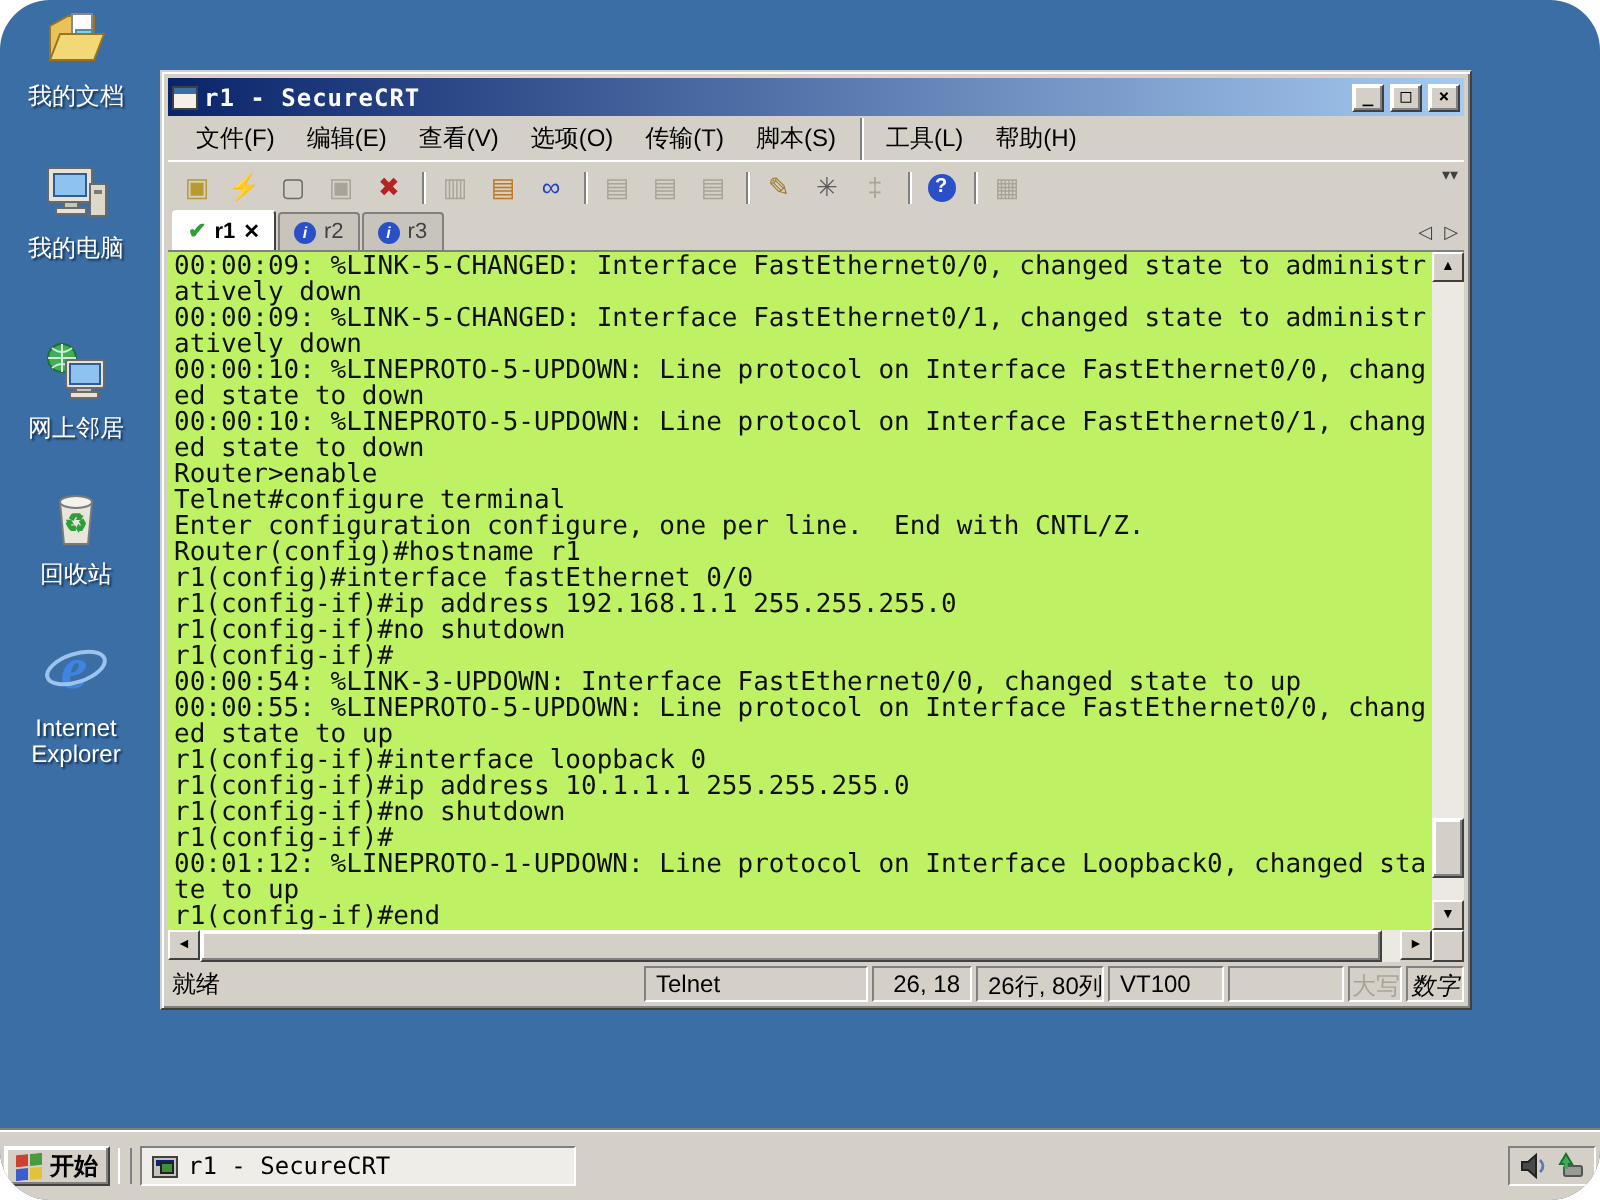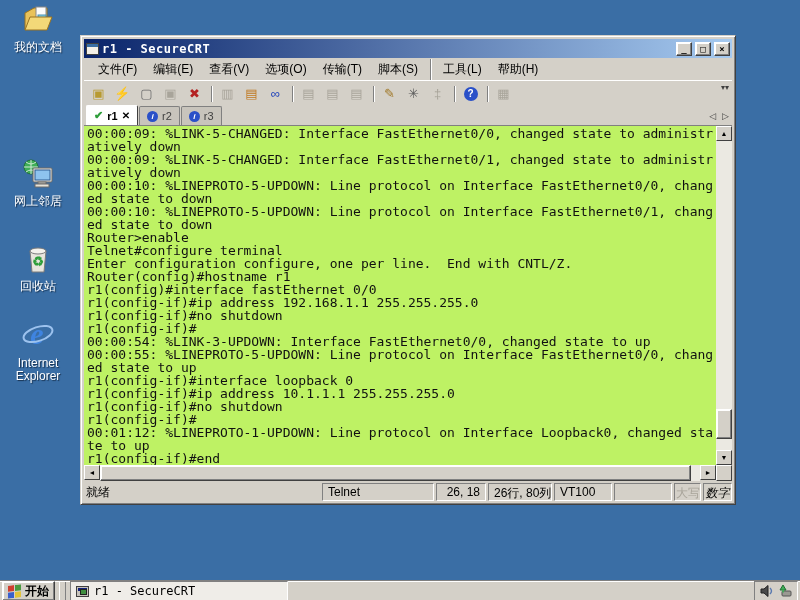--- a/index.html
+++ b/index.html
@@ -1,18 +1,18 @@
 <!DOCTYPE html>
 <html><head>
 <meta charset="utf-8">
 <style>
   * { margin:0; padding:0; box-sizing:border-box; }
   html,body { width:800px; height:600px; overflow:hidden; }
   body { font-family:"Liberation Sans", sans-serif; }
-  #desktop { position:relative; width:800px; height:600px; background:#3a6ea5; overflow:hidden; }
+  #desktop { position:relative; width:800px; height:600px; background:#3a6ea5; overflow:hidden;border-radius:25px; }
 
   
   .out  { border:1px solid; border-color:#ffffff #404040 #404040 #ffffff; background:#d4d0c8; }
   .out2 { box-shadow: inset -1px -1px 0 #808080, inset 1px 1px 0 #ffffff; }
   .sunk { border:1px solid; border-color:#808080 #ffffff #ffffff #808080; }
 
   
   .dicon { position:absolute; left:1px; width:74px; text-align:center; cursor:default; }
   .dlabel { margin-top:1px; font-size:12px; color:#ffffff; text-shadow:1px 1px 1px #17314f; line-height:13px; }
 
@@ -76,21 +76,21 @@
 
   .statusbar { height:20px; display:flex; align-items:stretch; gap:2px; padding-top:2px; font-size:12px; flex:0 0 auto; }
   .spanel { padding:1px 5px; white-space:nowrap; overflow:hidden; }
   .sready { flex:1; border:none; padding-left:2px; }
   .sp-proto { width:112px; } .sp-cursor { width:50px; text-align:right; }
   .sp-size { width:64px; text-align:center; } .sp-emu { width:58px; } .sp-empty { width:58px; }
   .sp-caps { width:27px; color:#a8a49a; text-align:center; padding:1px 1px; }
   .sp-num { width:29px; text-align:center; padding:1px 1px;font-style:italic; }
 
   
-  #taskbar { position:absolute; left:0; right:0; bottom:0; height:19px; background:#d4d0c8;
+  #taskbar { position:absolute; left:0; right:0; bottom:0; height:35px; background:#d4d0c8;
     border-top:1px solid #ffffff; box-shadow:0 -1px 0 #808080; display:flex; align-items:center; padding:0 2px; }
   .start-btn { height:20px; display:flex; align-items:center; gap:4px; padding:0 5px; font-size:12px; font-weight:bold; }
   .task-grip { width:7px; height:18px; margin:0 4px; border-left:1px solid #ffffff; border-right:1px solid #808080; }
   .task-btn { width:218px; height:20px; display:flex; align-items:center; gap:5px; padding:0 5px;
     font-size:12px; background:#efede8; border:1px solid; border-color:#808080 #ffffff #ffffff #808080;
     font-family:"DejaVu Sans Mono", monospace; }
   .task-ico { width:13px; height:11px; background:#c8c4bc; border:1px solid #404040; position:relative; flex:0 0 auto; }
   .task-ico::before { content:""; position:absolute; left:1px; top:1px; width:9px; height:3px; background:#10217a; }
   .task-ico::after { content:""; position:absolute; right:1px; bottom:1px; width:5px; height:4px; background:#3f8f3f; border:1px solid #202020; }
   .tray { margin-left:auto; height:20px; display:flex; align-items:center; gap:4px; padding:0 5px;
@@ -104,22 +104,33 @@
   <div class="dicon" style="top:4px">
     <svg width="34" height="32" viewBox="0 0 34 32">
       <polygon points="4,9 13,4 26,4 26,12 4,26" fill="#e9c25a" stroke="#9a7320"></polygon>
       <rect x="15" y="3" width="10" height="12" fill="#fdfdfd" stroke="#888"></rect>
       <rect x="17" y="11" width="8" height="8" fill="#7fd0e8" stroke="#4a90b0"></rect>
       <polygon points="4,26 9,13 31,13 26,26" fill="#f3d878" stroke="#9a7320"></polygon>
     </svg>
     <div class="dlabel">我的文档</div>
   </div>
 
-
-  <div class="dicon" style="top:158px">
+  <div class="dicon" style="top:80px">
+    <svg width="34" height="32" viewBox="0 0 34 32">
+      <rect x="3" y="4" width="22" height="17" rx="1" fill="#e7e3d8" stroke="#6a6a6a"></rect>
+      <rect x="6" y="7" width="16" height="11" fill="#8ec3ef" stroke="#2f5d93"></rect>
+      <rect x="11" y="21" width="7" height="3" fill="#c9c5ba" stroke="#6a6a6a"></rect>
+      <rect x="7" y="24" width="15" height="3" fill="#e7e3d8" stroke="#6a6a6a"></rect>
+      <rect x="24" y="12" width="8" height="16" fill="#dcd8cc" stroke="#6a6a6a"></rect>
+      <rect x="26" y="15" width="4" height="2" fill="#7a7a7a"></rect>
+    </svg>
+    <div class="dlabel">我的电脑</div>
+  </div>
+
+  <div class="dicon" style="top:170px">
     <svg width="34" height="32" viewBox="0 0 34 32">
       <circle cx="10" cy="9" r="7" fill="#3fae57" stroke="#1f6e33"></circle>
       <path d="M3 9 h14 M10 2 v14 M5 4 q5 4 10 0 M5 14 q5 -4 10 0" stroke="#cfe9d4" stroke-width="1" fill="none"></path>
       <rect x="12" y="10" width="19" height="14" rx="1" fill="#e7e3d8" stroke="#6a6a6a"></rect>
       <rect x="14" y="12" width="15" height="10" fill="#8ec3ef" stroke="#2f5d93"></rect>
       <rect x="17" y="24" width="8" height="2" fill="#c9c5ba" stroke="#6a6a6a"></rect>
       <rect x="14" y="26" width="14" height="3" fill="#e7e3d8" stroke="#6a6a6a"></rect>
     </svg>
     <div class="dlabel">网上邻居</div>
   </div>

